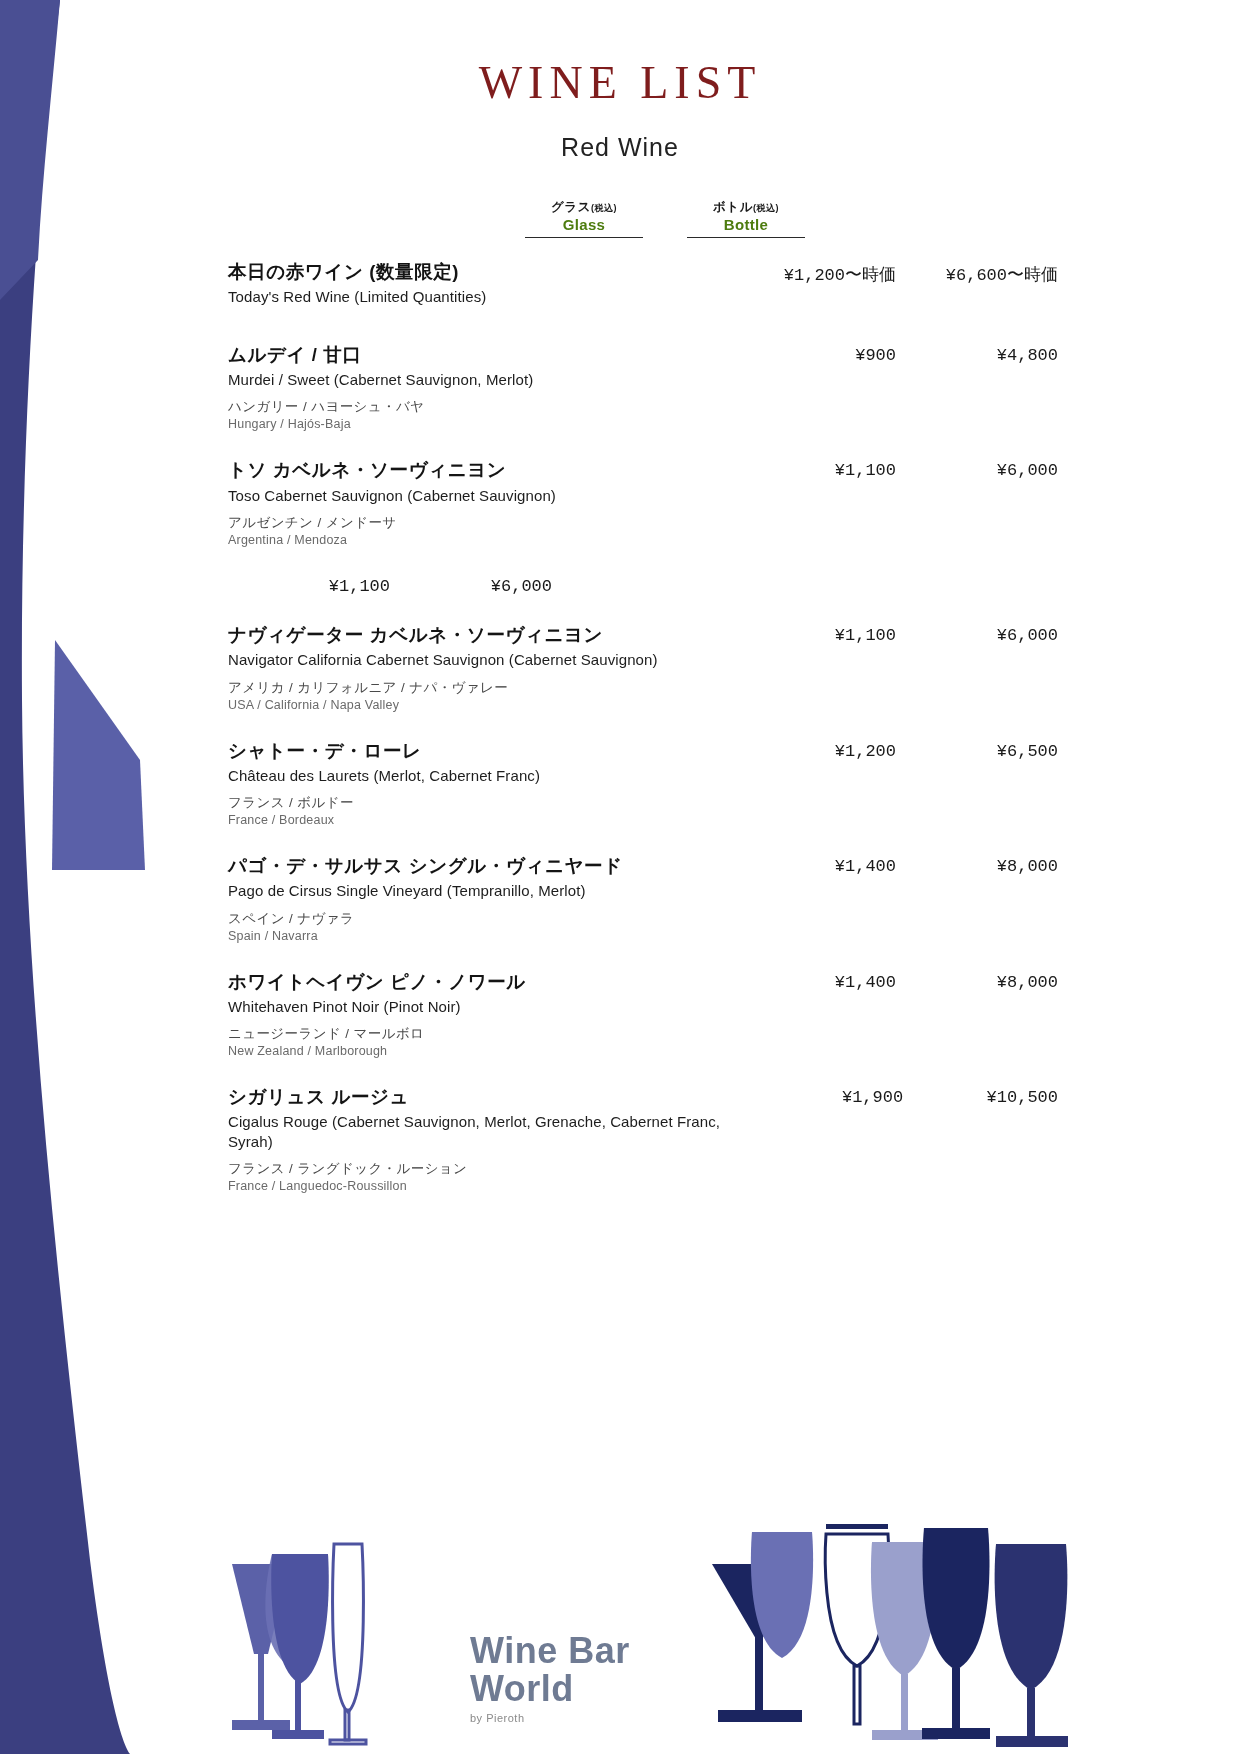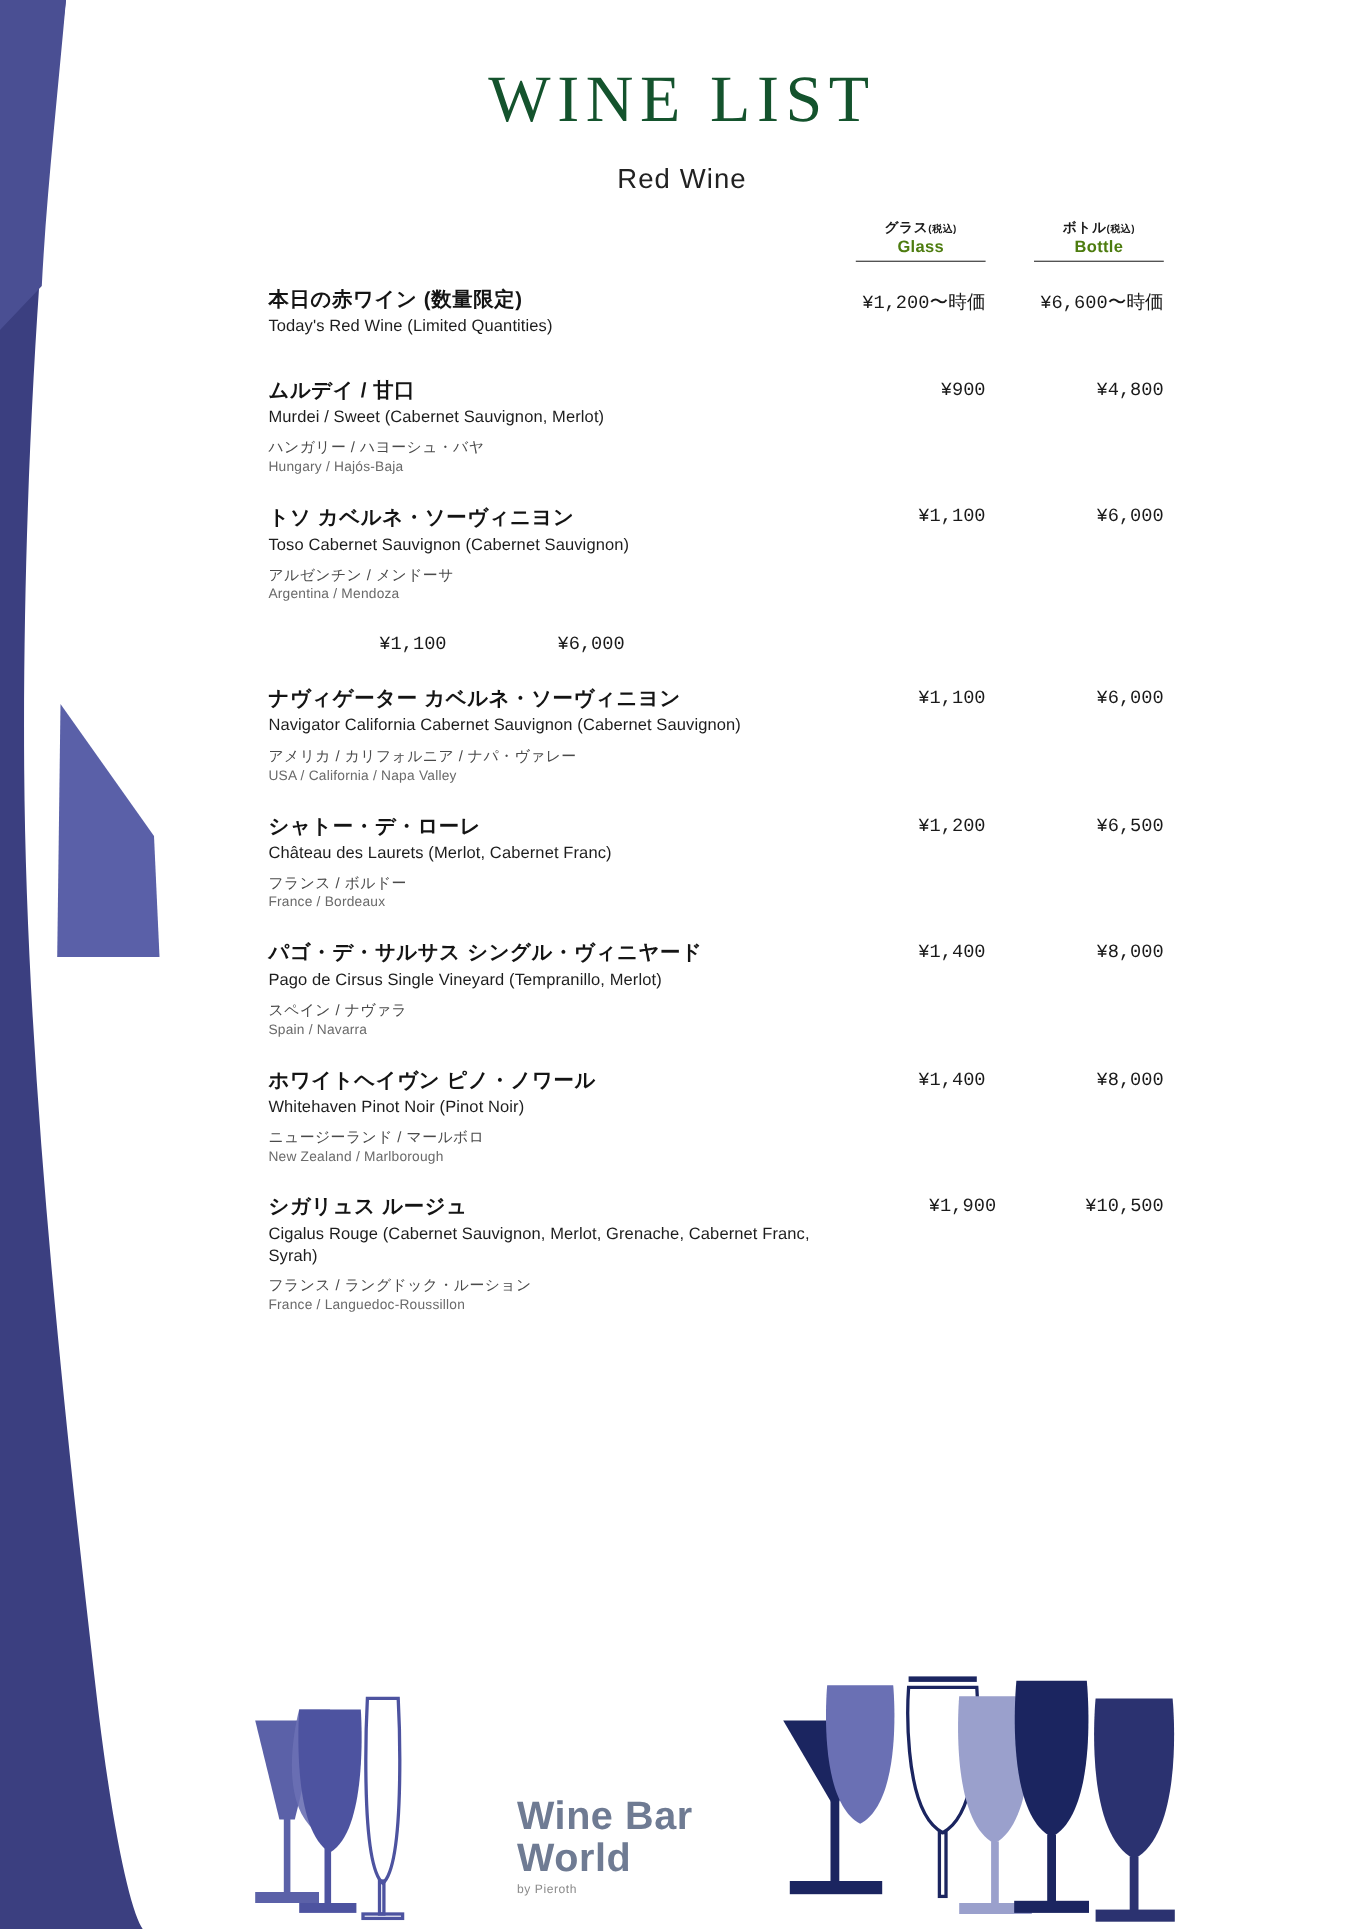--- a/index.html
+++ b/index.html
@@ -30,23 +30,23 @@
     position: absolute;
     inset: 0;
   }
 
   .header {
     text-align: center;
     padding-top: 56px;
   }
   .title {
     font-family: "Liberation Serif", serif;
-    font-size: 60px;
+    font-size: 46px;
     letter-spacing: 6px;
-    color: #14532d;
+    color: #7f1d1d;
     font-weight: 400;
   }
   .subtitle {
     font-family: Liberation Sans, sans-serif;
     font-size: 25px;
     color: #222;
     margin-top: 24px;
     letter-spacing: 1px;
     font-weight: 400;
   }
@@ -54,21 +54,21 @@
   
   .list-wrap {
     position: absolute;
     left: 228px;
     top: 200px;
     width: 830px;
   }
 
   .col-heads {
     display: flex;
-    justify-content: flex-end;
+    justify-content: center;
     align-items: flex-end;
     margin-bottom: 22px;
   }
   .col-head {
     width: 118px;
     text-align: center;
     border-bottom: 1px solid #2a2a2a;
     padding-bottom: 3px;
     margin-left: 44px;
     line-height: 1.25;
@@ -87,21 +87,20 @@
     font-size: 15px;
     color: #4d7c0f;
     font-weight: bold;
     letter-spacing: 0.3px;
   }
 
   .item {
     display: flex;
     align-items: flex-start;
     margin-bottom: 27px;
-    margin-left: 16px;
   }
   .item-texts {
     flex: 1 1 auto;
     padding-right: 12px;
   }
   .name-jp {
     font-size: 18.5px;
     font-weight: bold;
     color: #141414;
     letter-spacing: 0.6px;

